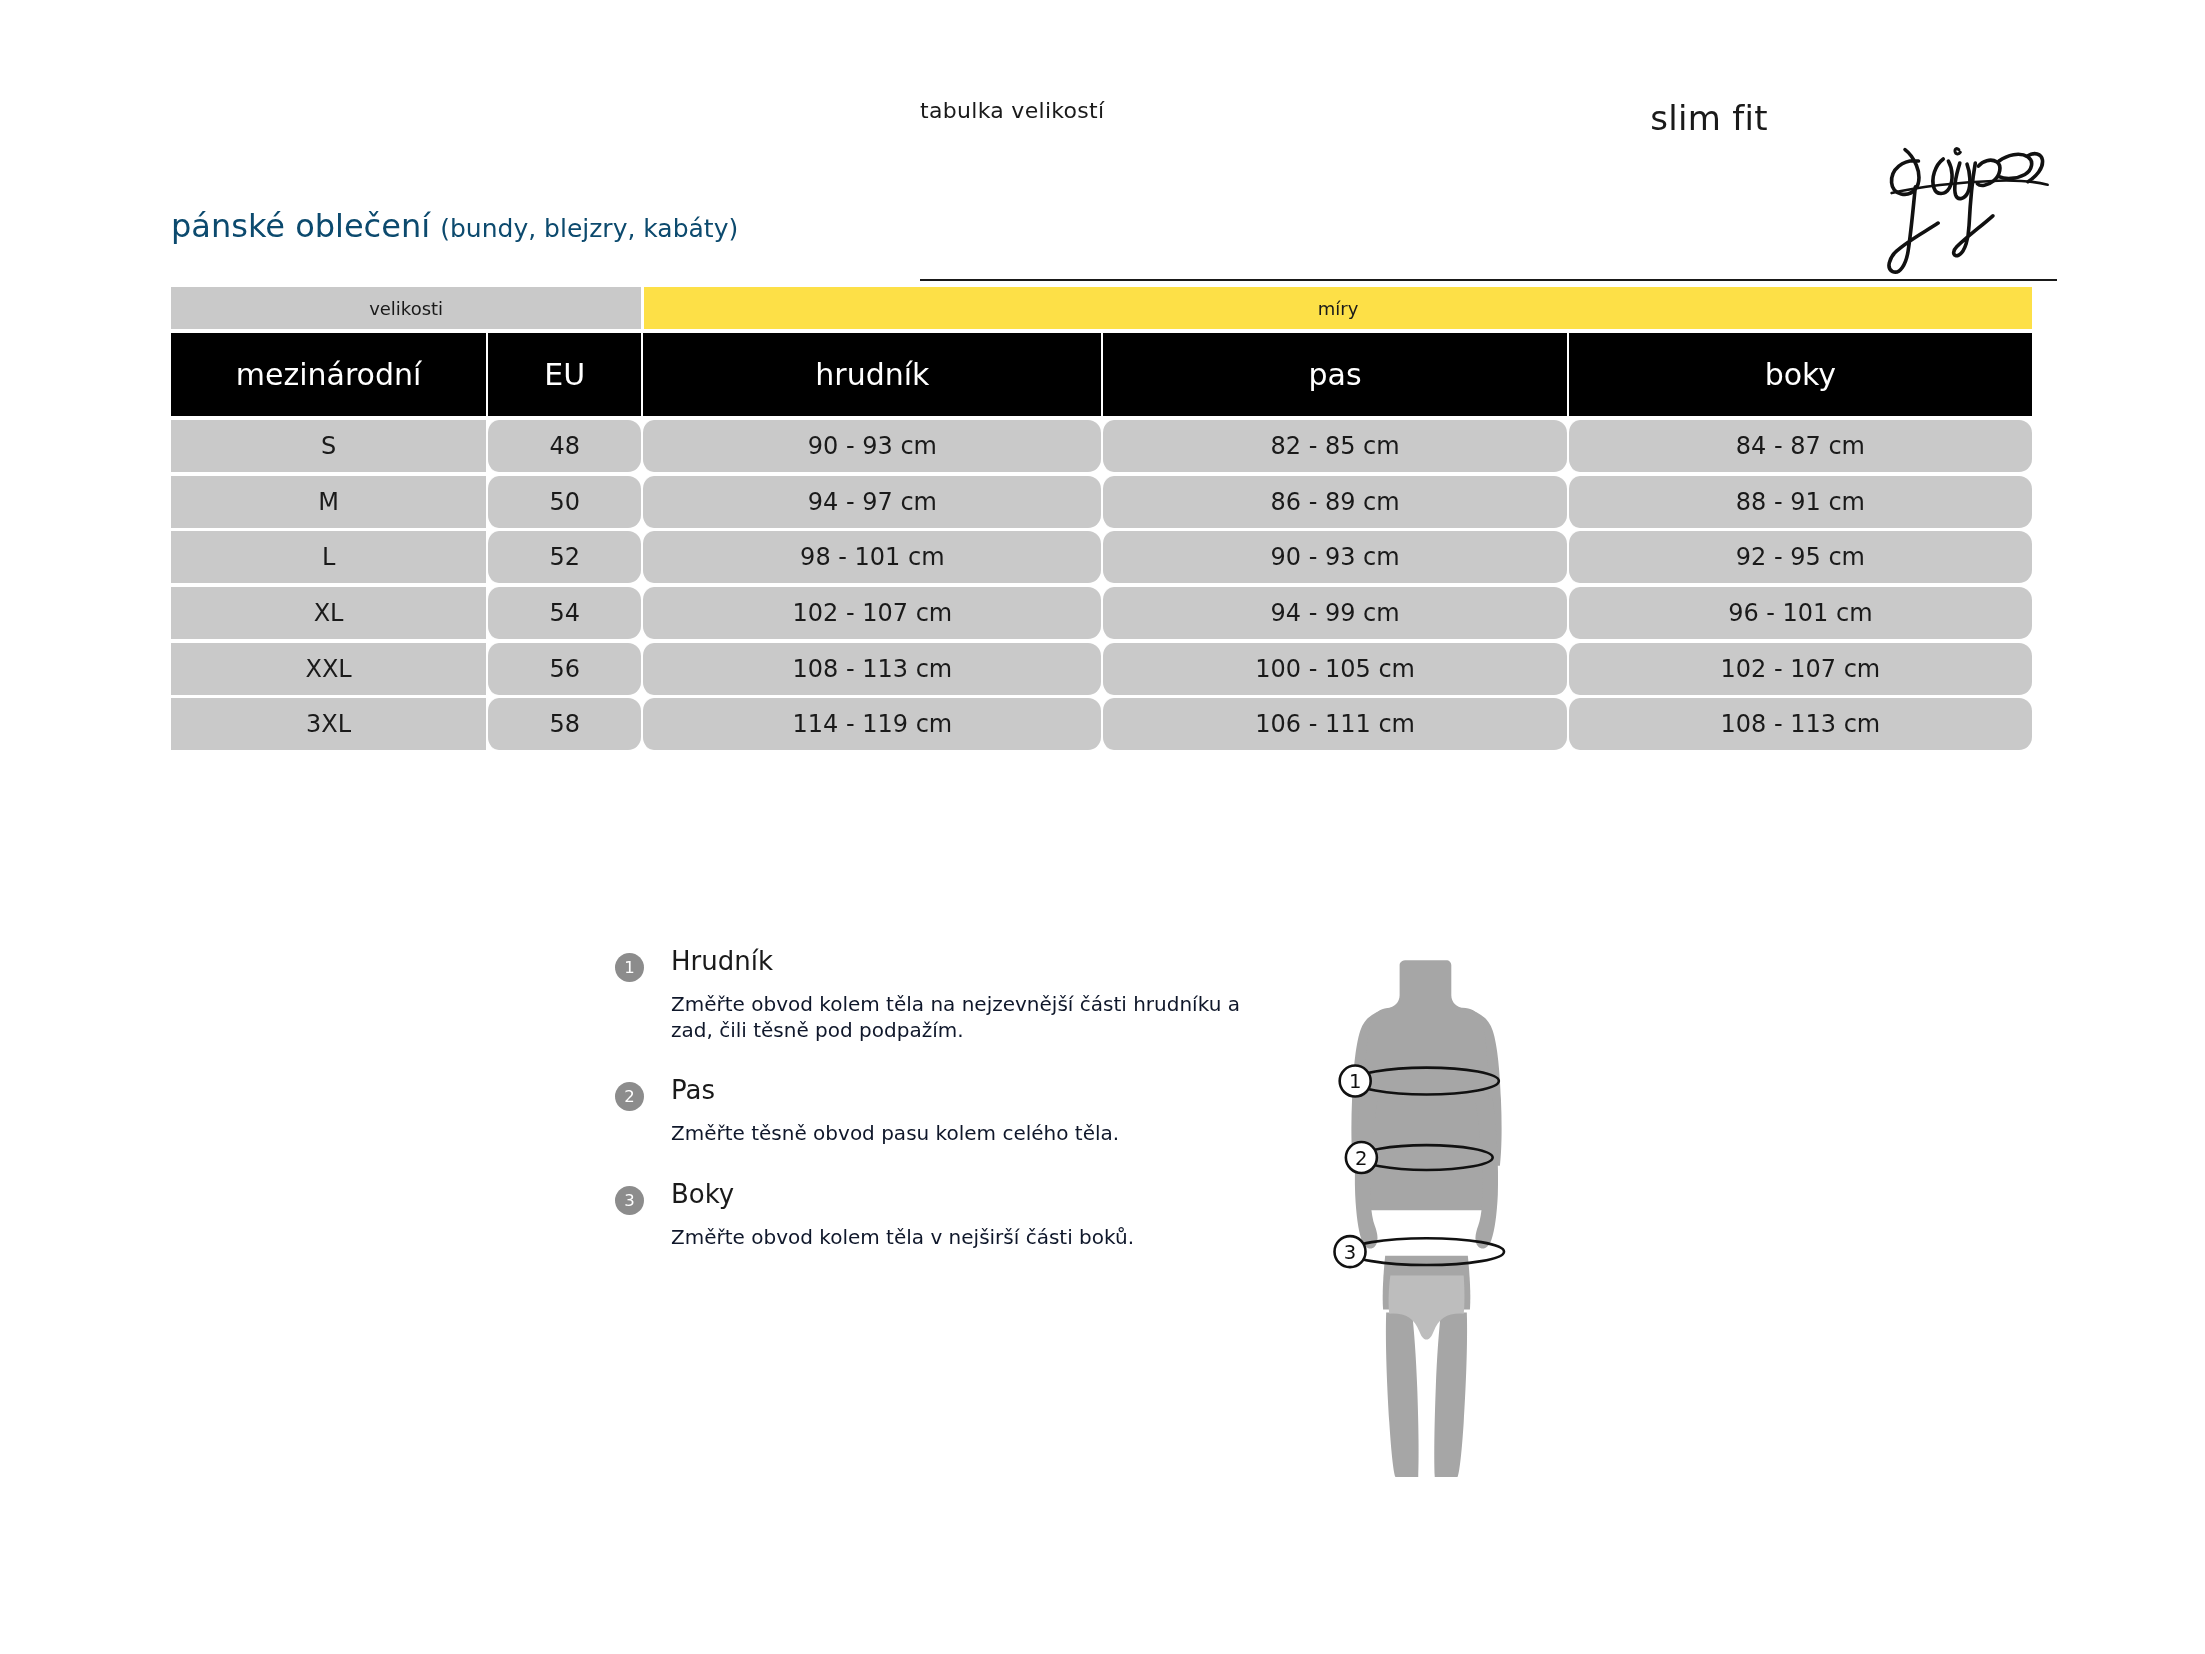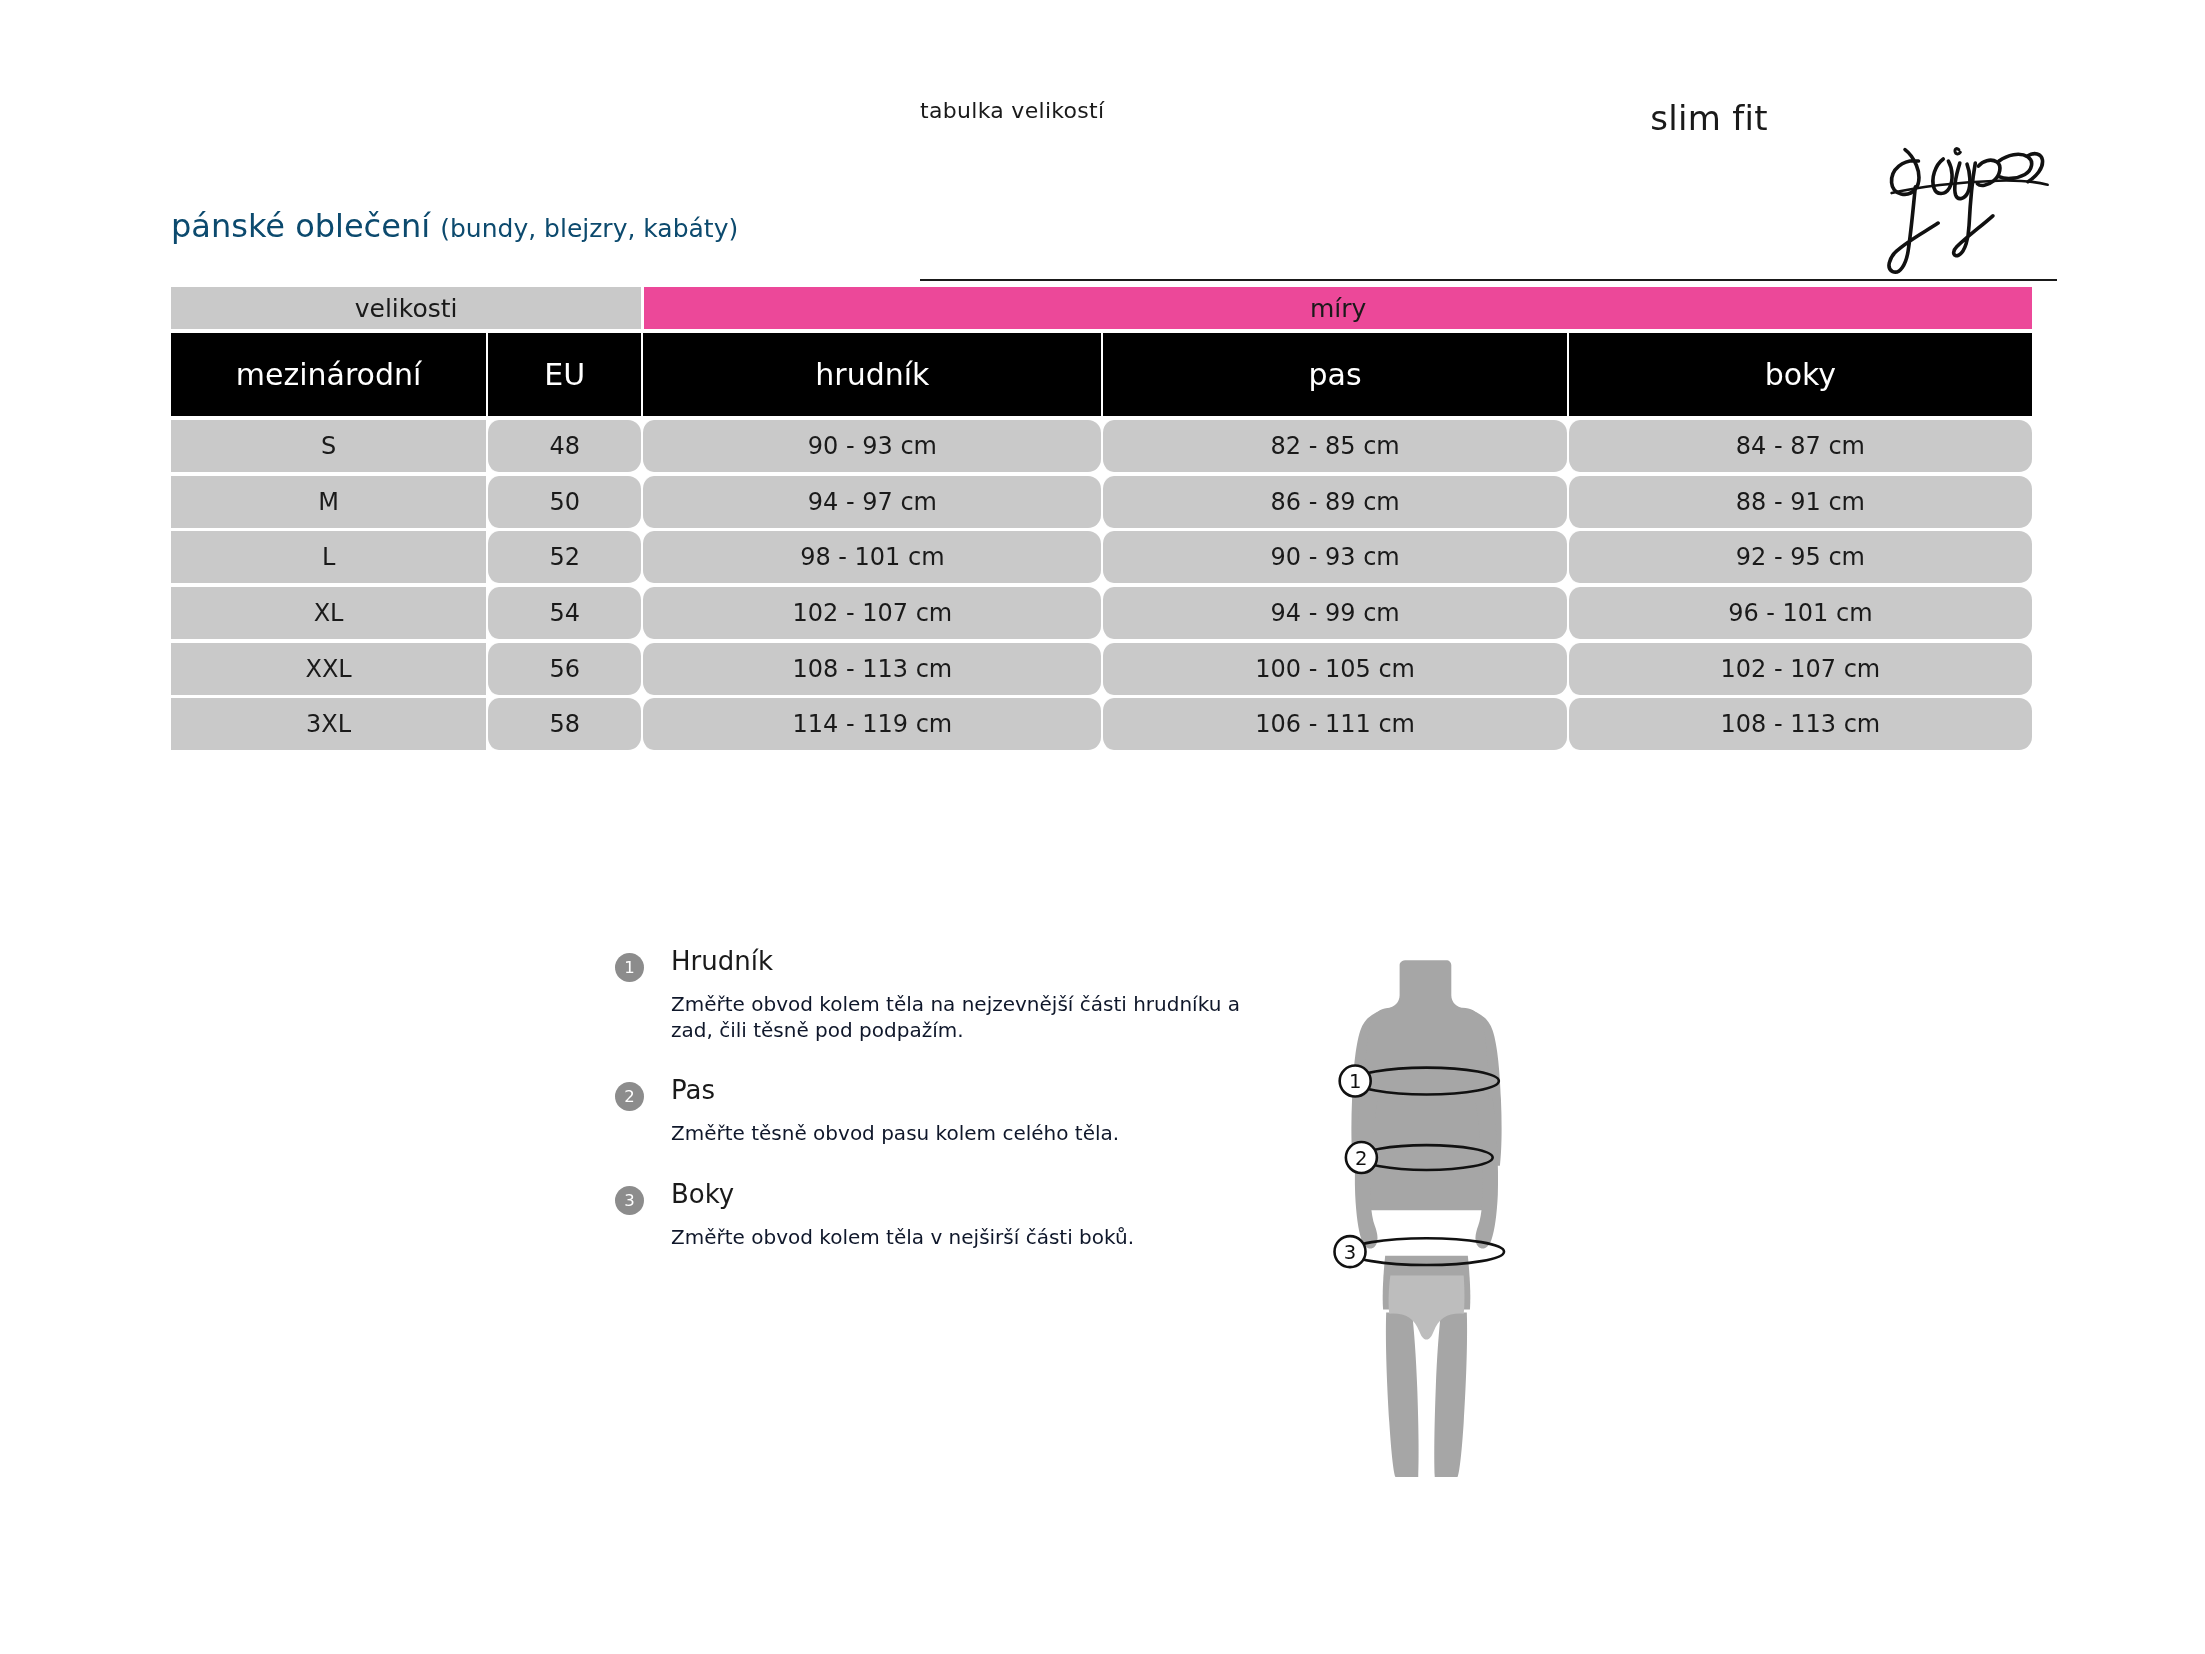--- a/index.html
+++ b/index.html
@@ -81,28 +81,28 @@
   }
   .size-table td, .size-table th {
     padding: 0;
     margin: 0;
     text-align: center;
     vertical-align: middle;
     font-weight: normal;
   }
   .group-row td {
     height: 42px;
-    font-size: 25px;
+    font-size: 18px;
     color: #1a1a1a;
   }
   .group-sizes {
     background: #c9c9c9;
   }
   .group-measures {
-    background: #ec4899;
+    background: #fde047;
     border-left: 3.1px solid #ffffff;
   }
   .head-row td {
     height: 83px;
     background: #000000;
     color: #ffffff;
     font-size: 30px;
   }
   .head-row td.sep {
     border-left: 2.1px solid #ffffff;

